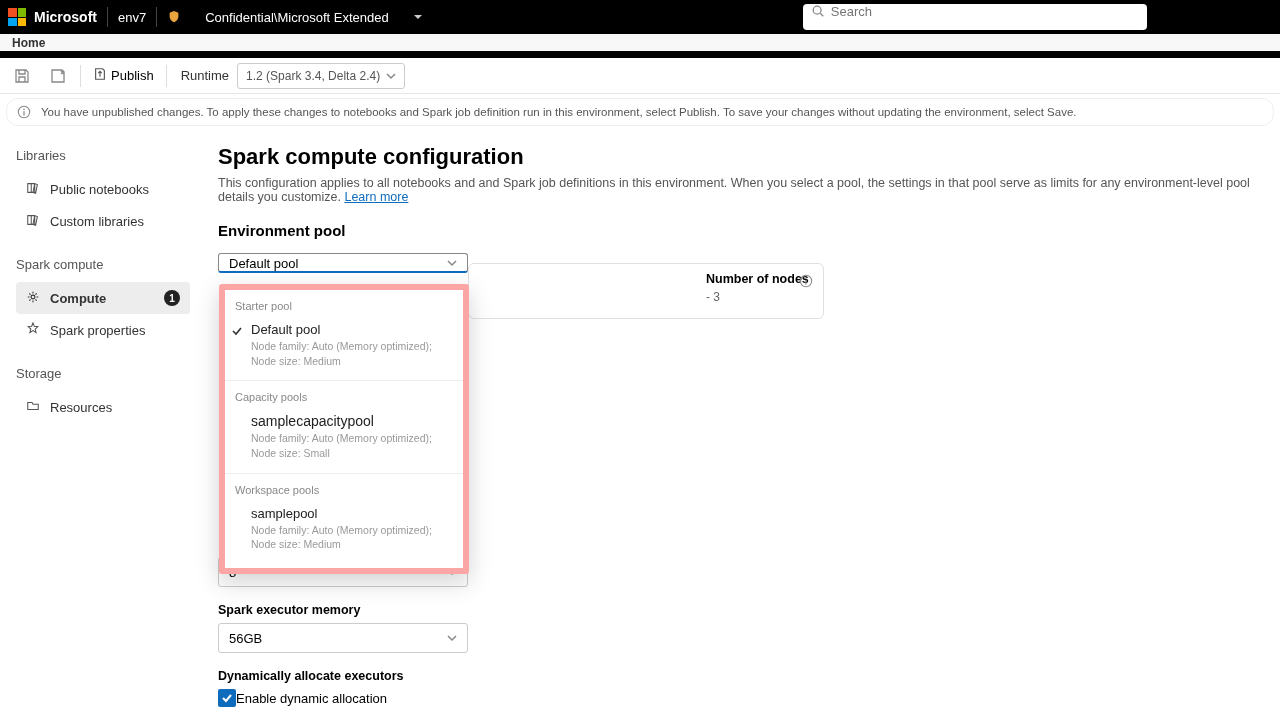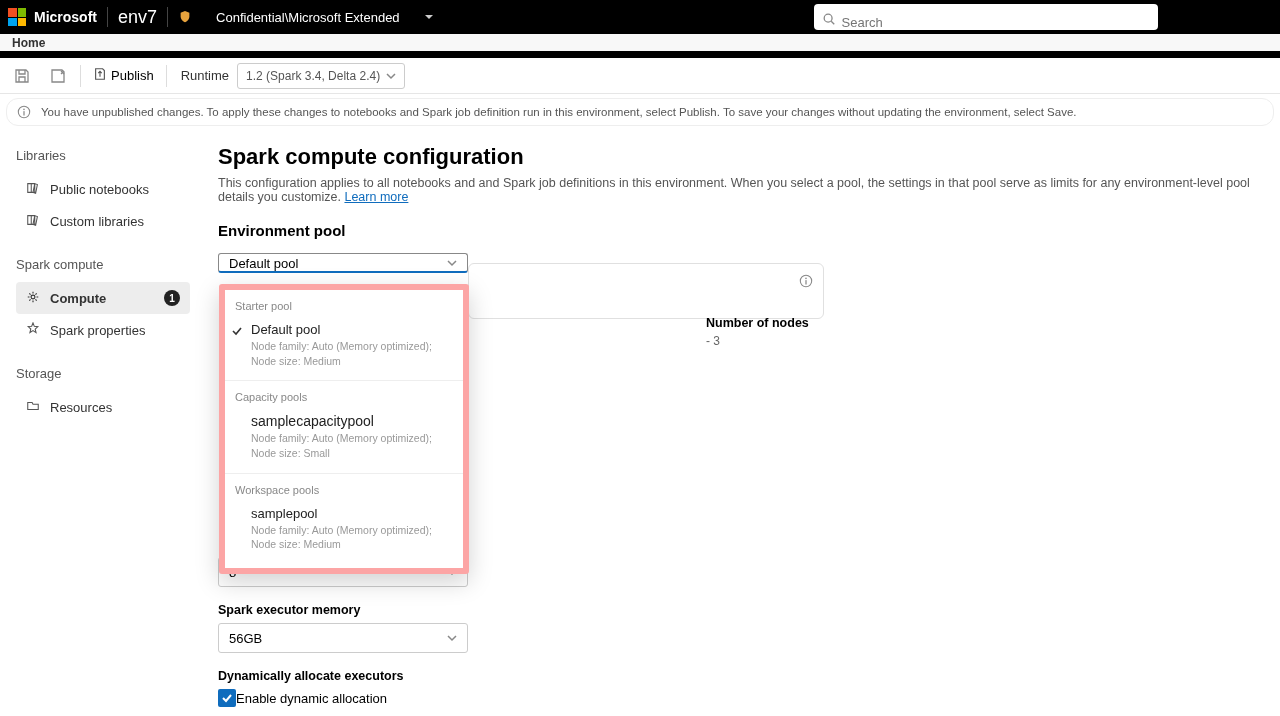--- a/index.html
+++ b/index.html
@@ -8,26 +8,26 @@
     
     .top-header { height: 34px; background: #000; display: flex; align-items: center; color: #fff; padding: 0 8px; }
     .ms-logo { display: flex; align-items: center; gap: 4px; }
     .ms-tiles { width: 18px; height: 18px; display: grid; grid-template-columns: 1fr 1fr; gap: 1px; }
     .ms-tiles span:nth-child(1){ background:#f25022; }
     .ms-tiles span:nth-child(2){ background:#7fba00; }
     .ms-tiles span:nth-child(3){ background:#00a4ef; }
     .ms-tiles span:nth-child(4){ background:#ffb900; }
     .ms-brand { font-size: 14px; font-weight: 600; margin-left: 4px; }
     .header-sep { width: 1px; height: 20px; background: #444; margin: 0 10px; }
-    .env-name { font-size: 18px; }
+    .env-name { font-size: 13px; }
     .sensitivity { display: flex; align-items: center; gap: 24px; cursor: pointer; font-size: 13px; }
     .sensitivity-icon { width: 14px; height: 14px; }
     .chev { fill: #ccc; }
     .search-wrap { margin-left: 380px; }
-    .search-box { width: 344px; height: 26px; background: #fff; border-radius: 4px; display: flex; align-items: flex-end; padding: 0 8px; gap: 6px; }
+    .search-box { width: 344px; height: 26px; background: #fff; border-radius: 4px; display: flex; align-items: flex-start; padding: 0 8px; gap: 6px; }
     .search-input { border: none; outline: none; flex: 1; font-size: 13px; color: #333; }
     .search-icon svg { width: 14px; height: 14px; }
 
     
     .home-strip { height: 24px; background: #f8f8f8; border-bottom: 7px solid #000000; display: flex; align-items: center; padding: 0 12px; }
     .home-link { font-size: 12px; font-weight: 600; color: #333; }
 
     
     .command-bar { height: 36px; background: #fff; display: flex; align-items: center; padding: 0 8px; gap: 8px; border-bottom: 1px solid #e6e6e6; }
     .icon-btn { width: 28px; height: 28px; display: flex; align-items: center; justify-content: center; cursor: pointer; border-radius: 2px; position: relative; }
@@ -273,21 +273,21 @@
       </div>
 
       <div class="card-behind">
         <span class="info-i">
           <svg width="14" height="14" viewBox="0 0 16 16">
               <circle cx="8" cy="8" r="6.5" fill="none" stroke="#888" stroke-width="1.2"></circle>
               <circle cx="8" cy="5" r="0.9" fill="#888"></circle>
               <rect x="7.3" y="7" width="1.4" height="5" fill="#888"></rect>
             </svg>
         </span>
-        <div class="card-label" style="margin-left:225px;margin-top:44px;">Number of nodes</div>
+        <div class="card-label" style="margin-left:225px;">Number of nodes</div>
         <div class="card-val" style="margin-left:225px;">- 3</div>
       </div>
     </div>
 
     <div class="field-block" style="margin-top:-16px;">
       <div class="select-box">
         <span>8</span>
         <span class="chev-d"><svg width="10" height="10" viewBox="0 0 10 10">
               <path fill="none" stroke="#888" stroke-width="1.5" d="M1 3l4 4 4-4"></path>
             </svg></span>

